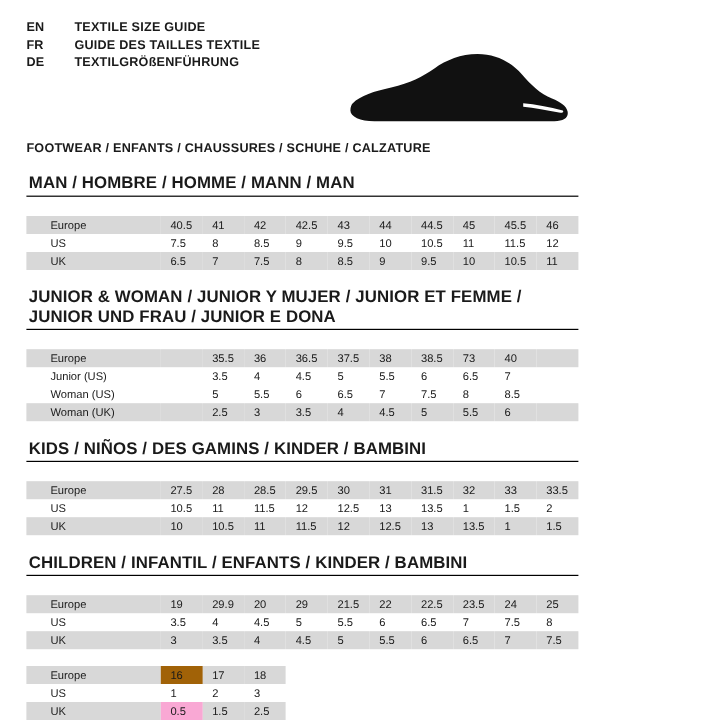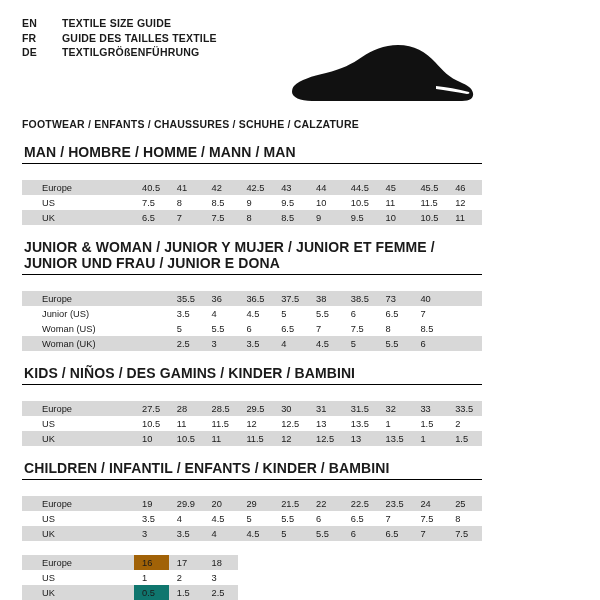--- a/index.html
+++ b/index.html
@@ -367,21 +367,21 @@
           <td></td>
           <td></td>
           <td></td>
           <td></td>
           <td></td>
           <td></td>
           <td></td>
         </tr>
         <tr>
           <td class="rowlabel" style="background:#d8d8d8">UK</td>
-          <td style="background:#0f766e">0.5</td>
+          <td style="background:#f9a8d4">0.5</td>
           <td style="background:#d8d8d8">1.5</td>
           <td style="background:#d8d8d8">2.5</td>
           <td></td>
           <td></td>
           <td></td>
           <td></td>
           <td></td>
           <td></td>
           <td></td>
         </tr>

